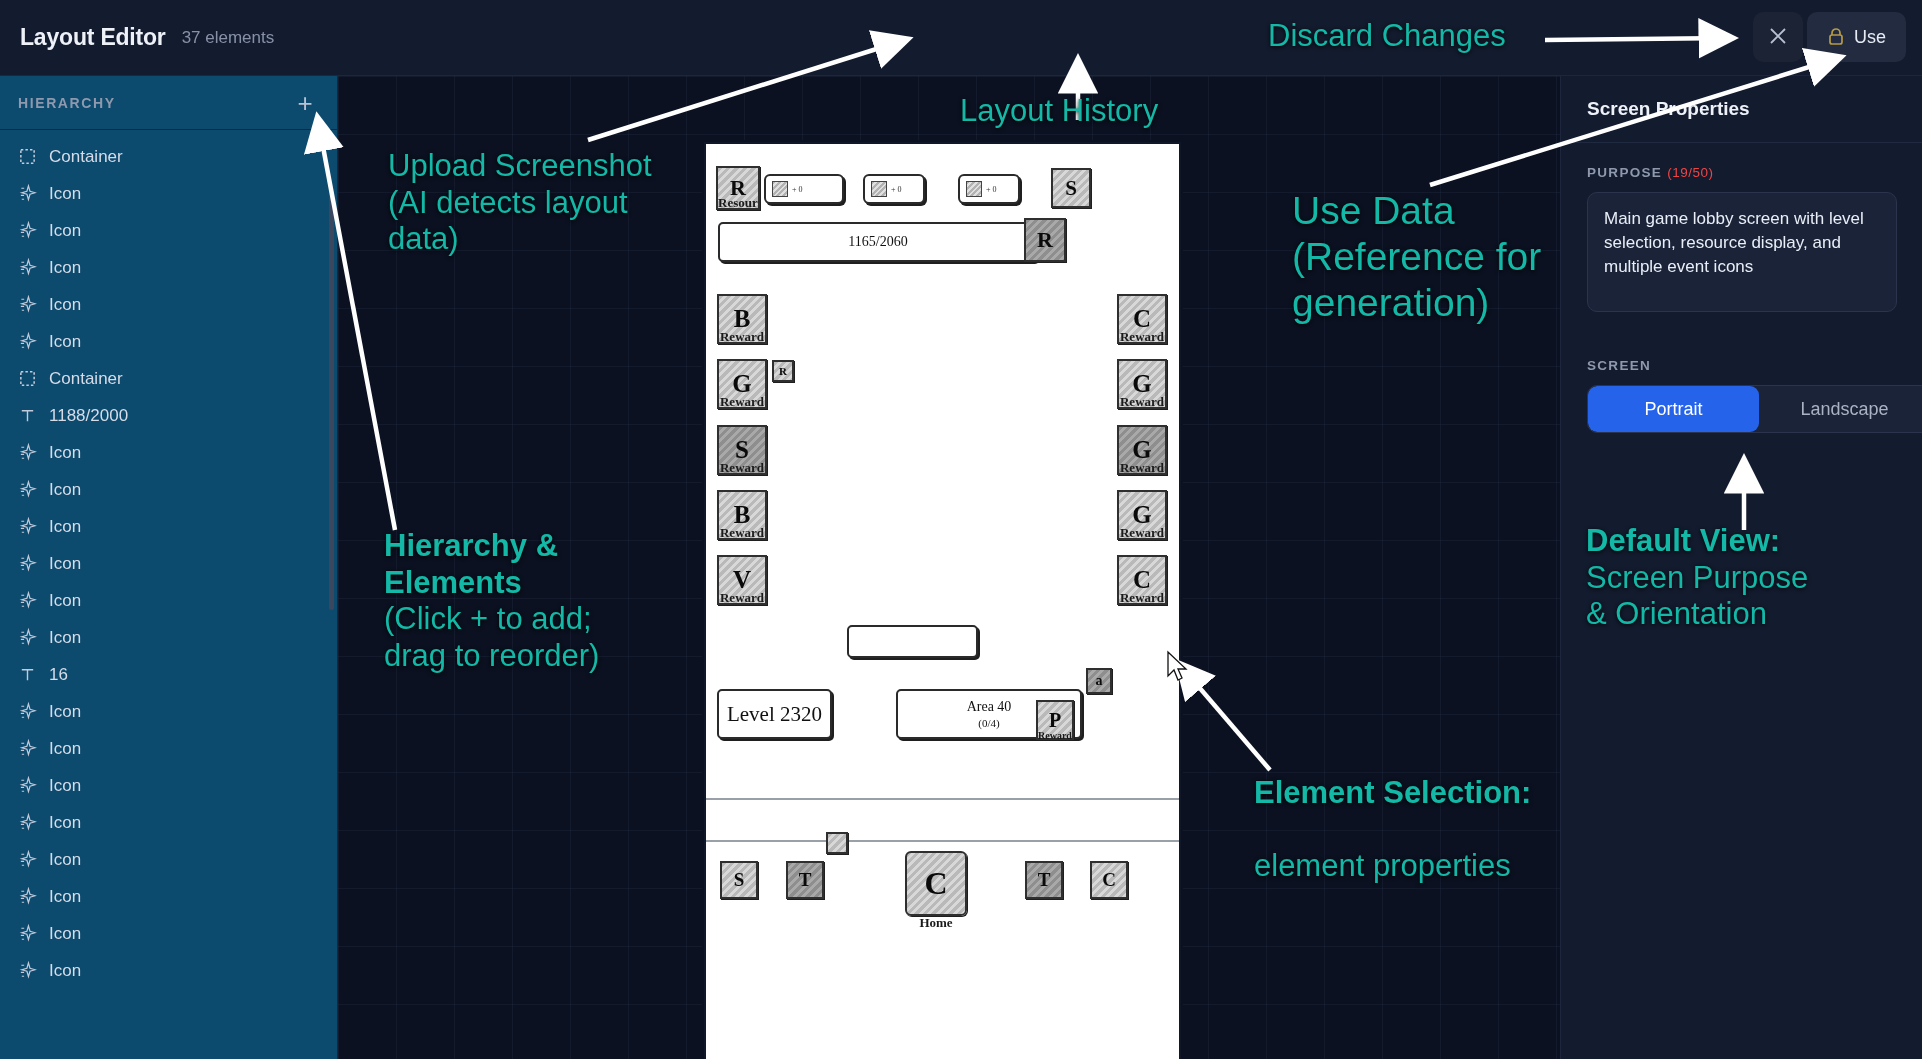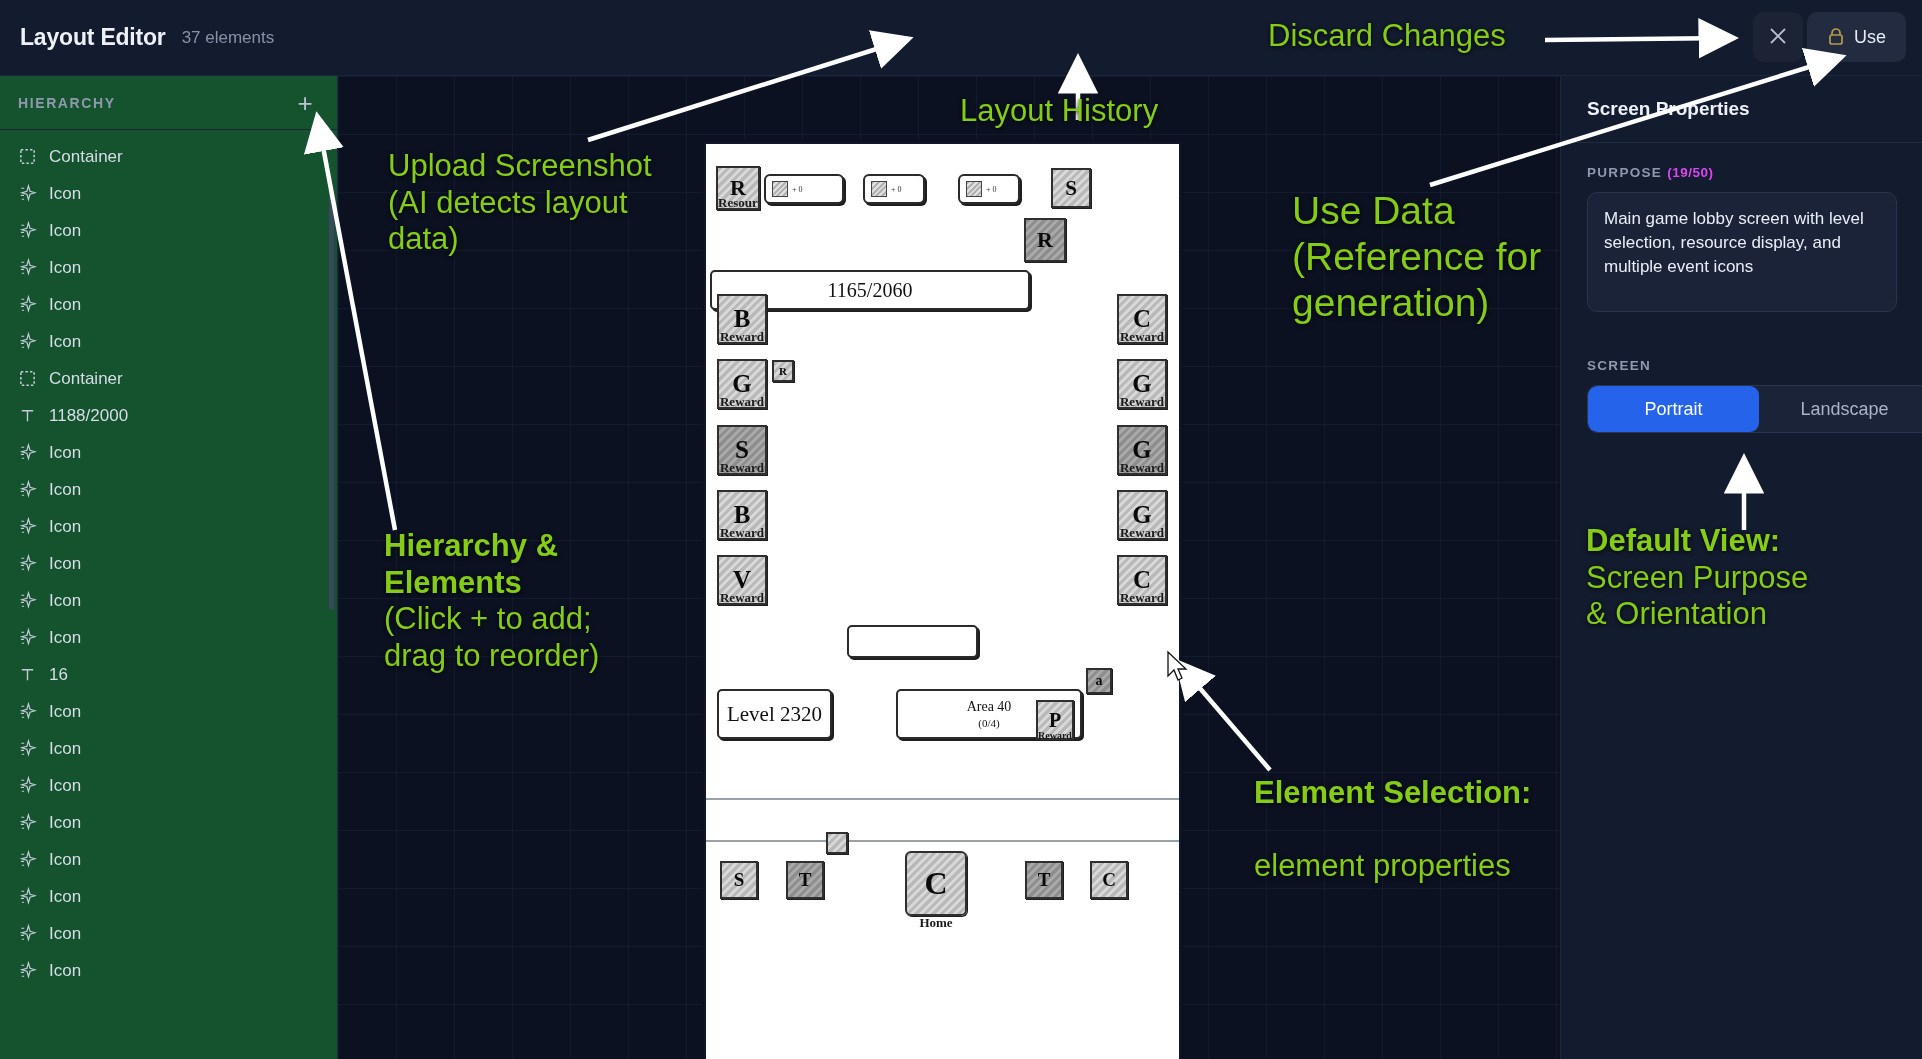--- a/index.html
+++ b/index.html
@@ -47,21 +47,21 @@
   .icon-btn {
     width: 50px; height: 50px; border-radius: 10px;
     background: #1b2335; border: none; cursor: pointer;
     display: flex; align-items: center; justify-content: center;
   }
 
   
   .sidebar {
     position: absolute; left: 0; top: 76px;
     width: 338px; height: 983px;
-    background: #14532d;
+    background: #0c4a6e;
     border-right: 1px solid #1d263c;
     display: flex; flex-direction: column;
   }
   .sb-header {
     height: 54px; display: flex; align-items: center;
     justify-content: space-between; padding: 0 18px 0 18px;
     border-bottom: 1px solid #1c2438;
   }
   .sb-title {
     font-size: 14px; letter-spacing: 1.6px;
@@ -154,21 +154,21 @@
     width: 362px; height: 983px;
     background: #131b2e;
     border-left: 1px solid #1d263c;
     padding: 22px 26px;
   }
   .rp-title { font-size: 19px; font-weight: bold; color: #eef2f8; }
   .rp-sep { height:1px; background:#1f2a41; margin: 22px -26px 22px -26px; }
   .rp-label {
     font-size: 13.5px; letter-spacing: 1.3px; font-weight: 700; color: #8e99ae;
   }
-  .rp-label .count { color:#d946ef; font-weight: 700; letter-spacing: .5px; }
+  .rp-label .count { color:#ef4444; font-weight: 400; letter-spacing: .5px; }
   .purpose-box {
     margin-top: 12px; width: 310px; height: 120px;
     background: #1a2338; border: 1px solid #2a3category;
     border: 1px solid #2a344d; border-radius: 10px;
     padding: 14px 16px;
     color: #e9eef7; font-size: 17px; line-height: 1.42;
     resize: none; outline: none;
     font-family: "Liberation Sans", sans-serif;
     overflow: hidden;
   }
@@ -181,21 +181,21 @@
     flex: 1; display: flex; align-items: center; justify-content: center;
     font-size: 18px; color: #aab3c4; cursor: pointer;
     background: transparent; border: none;
     font-family: "Liberation Sans", sans-serif;
   }
   .seg-btn.active { background: #2563eb; color: #fff; font-weight: 500; border-radius: 9px; }
 
   
   .anno { position: absolute; z-index: 40; pointer-events: none; }
   .anno-txt {
-    color: #84cc16; font-family: "Liberation Sans", sans-serif;
+    color: #14b8a6; font-family: "Liberation Sans", sans-serif;
     line-height: 1.18; text-shadow: 0 1px 4px rgba(0,0,0,.9);
   }
   .anno-txt b { font-weight: bold; display:block; }
   svg.arrows { position: absolute; left:0; top:0; width:1922px; height:1059px; z-index:39; pointer-events:none; }
 </style>
 </head>
 <body>
 
 <div id="app">
 
@@ -453,21 +453,21 @@
         <span class="lbl">+ 0</span>
       </div>
       <div class="wf wf-chip" style="left:252px;top:30px;width:62px;height:30px;">
         <span class="mini"></span>
         <span class="lbl">+ 0</span>
       </div>
       <div class="wf wf-tile" style="left:345px;top:24px;width:40px;height:40px;font-size:21px;">
         <span>S</span>
       </div>
 
-      <div class="wf wf-box" style="left:4px;top:78px;width:320px;height:40px;font-size:20px;margin-top:48px;">
+      <div class="wf wf-box" style="left:12px;top:78px;width:320px;height:40px;font-size:14px;">
         <span>1165/2060</span>
       </div>
       <div class="wf wf-tile dark" style="left:318px;top:74px;width:42px;height:44px;font-size:22px;">
         <span>R</span>
       </div>
 
       <div class="wf wf-tile" style="left:11px;top:150px;width:50px;height:50px;font-size:25px;">
         <span>B</span>
         <span class="wf-cap">Reward</span>
       </div>

